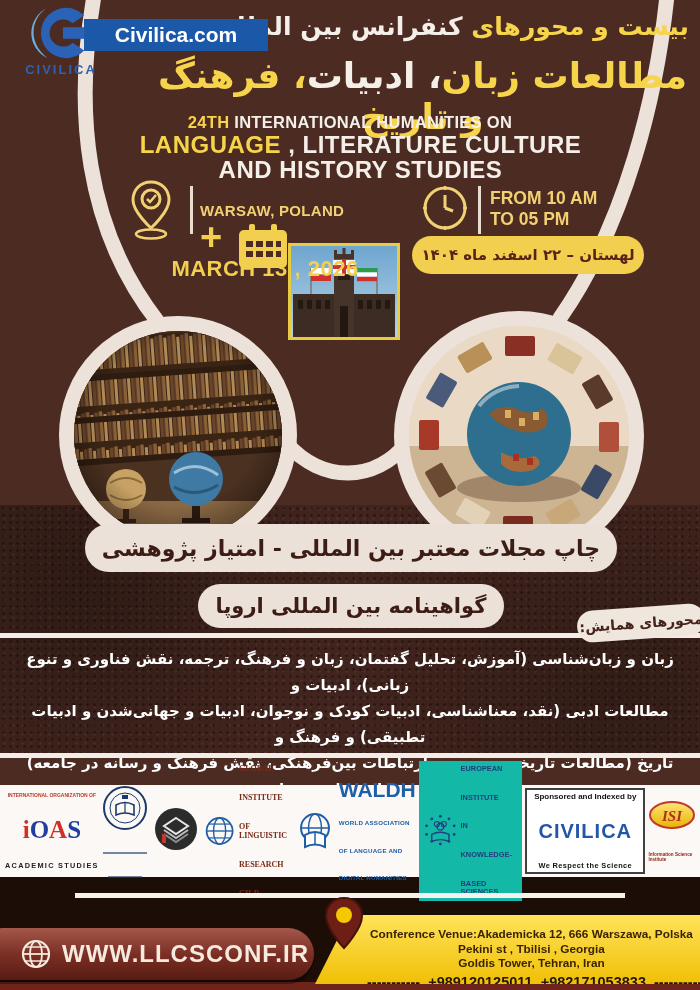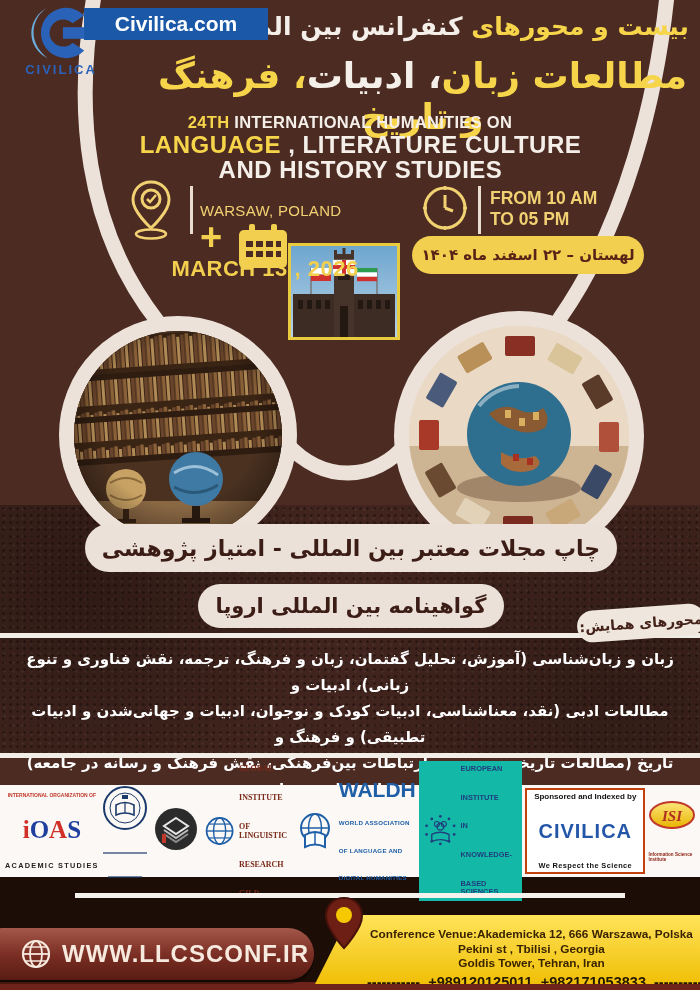--- a/index.html
+++ b/index.html
@@ -14,33 +14,33 @@
   #circL{left:59px;top:316px;width:238px;height:238px;border:15px solid #ece2d9;border-radius:50%;
          box-sizing:border-box;overflow:hidden;z-index:3;background:#3a2418;}
   #circR{left:394px;top:311px;width:250px;height:250px;border:15px solid #ece2d9;border-radius:50%;
          box-sizing:border-box;overflow:hidden;z-index:3;background:#e9d8c2;}
   #frame{left:288px;top:243px;width:112px;height:97px;border:3px solid #e9cb40;box-sizing:border-box;
          z-index:4;background:#8db6d6;}
 
   
   #logo{left:6px;top:4px;width:110px;z-index:7;text-align:center;}
   #logoTxt{font-size:13px;font-weight:bold;color:#2a62b8;letter-spacing:2px;margin-top:-4px;}
-  #siteBanner{left:84px;top:8px;width:184px;height:32px;background:#1b59a8;z-index:6;display:flex;
+  #siteBanner{left:84px;top:19px;width:184px;height:32px;background:#1b59a8;z-index:6;display:flex;
               align-items:center;justify-content:center;color:#fff;font-weight:bold;font-size:21px;}
   #faL1{left:210px;top:12px;width:480px;text-align:center;font-size:25px;font-weight:bold;z-index:5;}
   #faL2{left:150px;top:55px;width:545px;text-align:center;font-size:36px;font-weight:bold;z-index:5;}
   #enT{left:0;top:113px;width:700px;text-align:center;z-index:5;font-weight:bold;}
   #enT .l1{font-size:16.5px;letter-spacing:.3px;}
   #enT .l2,#enT .l3{font-size:24px;letter-spacing:.5px;line-height:25px;margin-left:21px;}
 
   
   .divider{width:3px;background:#e9ddd2;z-index:5;}
   #div1{left:190px;top:186px;height:48px;} #div2{left:478px;top:186px;height:48px;}
   #pinIc{left:126px;top:178px;z-index:5;} #clockIc{left:420px;top:183px;z-index:5;}
-  #loc{left:200px;top:202px;font-size:15px;font-weight:normal;color:#f2d173;z-index:5;letter-spacing:.3px;}
+  #loc{left:200px;top:202px;font-size:15px;font-weight:bold;color:#f2d173;z-index:5;letter-spacing:.3px;}
   #time{left:490px;top:188px;font-size:17.5px;font-weight:bold;color:#f2d173;z-index:5;line-height:21px;}
   #plus{left:200px;top:216px;font-size:38px;font-weight:bold;color:#f2cf4e;z-index:5;}
   #calIc{left:237px;top:224px;z-index:5;}
   #dateEn{left:130px;top:256px;width:270px;text-align:center;font-size:22px;font-weight:bold;
           color:#f2cf4e;z-index:5;letter-spacing:.5px;}
   #dateFa{left:412px;top:236px;width:232px;height:38px;background:#f2cf4e;border-radius:19px;z-index:5;
           display:flex;align-items:center;justify-content:center;color:#5a2318;font-weight:bold;font-size:15px;}
 
   
   #midtex{left:0;top:505px;width:700px;height:253px;z-index:2;background-color:#41241d;
@@ -71,21 +71,21 @@
   #ioas .main{font-size:25px;font-weight:bold;line-height:23px;font-family:"Liberation Serif",serif;}
   .red{color:#d03028;} .blue{color:#1f3f9e;}
   #ioas .t2{font-size:7.3px;color:#222;font-weight:bold;letter-spacing:1.3px;white-space:nowrap;}
   .capline{width:44px;height:2px;background:#1b3a6b;margin-top:1.5px;opacity:.6;}
   #gilr .txt{font-size:8px;font-weight:bold;color:#7a2a18;line-height:9px;
              font-family:"Liberation Serif",serif;}
   #waldh .main{font-size:21px;font-weight:bold;color:#1f5fa8;line-height:19px;}
   #waldh .sub{font-size:6.2px;font-weight:bold;color:#1f5fa8;line-height:7.5px;letter-spacing:.2px;}
   #eiks{background:#14b8a6;padding:4px 5px;}
   #eiks .txt{font-size:7.4px;font-weight:bold;color:#1f3f7e;line-height:8.6px;}
-  #civbox{border:2px solid #c2410c;background:#fff;padding:2px 7px;text-align:center;}
+  #civbox{border:2px solid #404040;background:#fff;padding:2px 7px;text-align:center;}
   #civbox .a{font-size:8px;font-weight:bold;color:#111;white-space:nowrap;}
   #civbox .b{font-size:20px;font-weight:bold;color:#2456a8;letter-spacing:1px;line-height:20px;}
   #civbox .c{font-size:7.4px;font-weight:bold;color:#111;letter-spacing:.4px;white-space:nowrap;}
   #isiCap{font-size:4.6px;color:#8a1f10;font-weight:bold;}
 
   
   #footer{left:0;top:877px;width:700px;height:113px;background:#1d0d07;z-index:3;}
   #wline{left:75px;top:893px;width:550px;height:5px;background:#f5f1ec;z-index:4;}
   #venue{left:315px;top:915px;width:385px;height:69px;z-index:5;box-sizing:border-box;
          background:linear-gradient(180deg,#ffe35a,#f0bf06);

